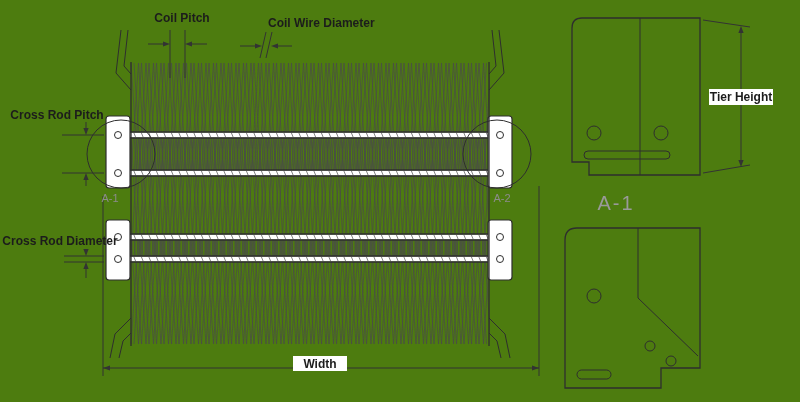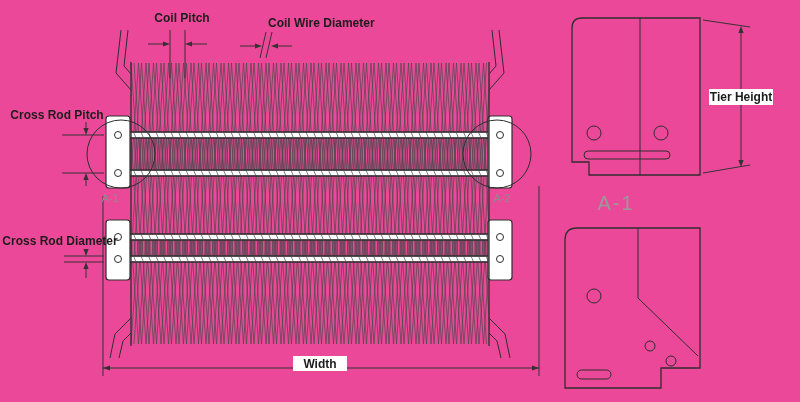--- a/index.html
+++ b/index.html
@@ -1,16 +1,16 @@
 <!DOCTYPE html>
 <html style="--line: #2e2e2e; --mesh: #4a4a4a; --dim: #333333;"><head>
 <meta charset="utf-8">
 <style>
   html,body{margin:0;padding:0;background:#fff;}
-  .page{width:800px;height:402px;background:#ec4899;position:relative;overflow:hidden;
+  .page{width:800px;height:402px;background:#4d7c0f;position:relative;overflow:hidden;
         font-family:"Liberation Sans",sans-serif;}
   svg{display:block;}
   .outline{fill:none;stroke:var(--line,#2e2e2e);stroke-width:1.3;}
   .thin{fill:none;stroke:var(--line,#2e2e2e);stroke-width:1;}
   .mesh{fill:none;stroke:var(--mesh,#4a4a4a);stroke-width:0.7;}
   .rodline{stroke:var(--line,#222);stroke-width:1.3;}
   .dim{stroke:var(--dim,#333);stroke-width:1;}
   .plate{fill:#fff;stroke:var(--line,#2e2e2e);stroke-width:1.2;}
   .hole{fill:#fff;stroke:var(--line,#2e2e2e);stroke-width:1;}
   .bg{fill:#fff;}

